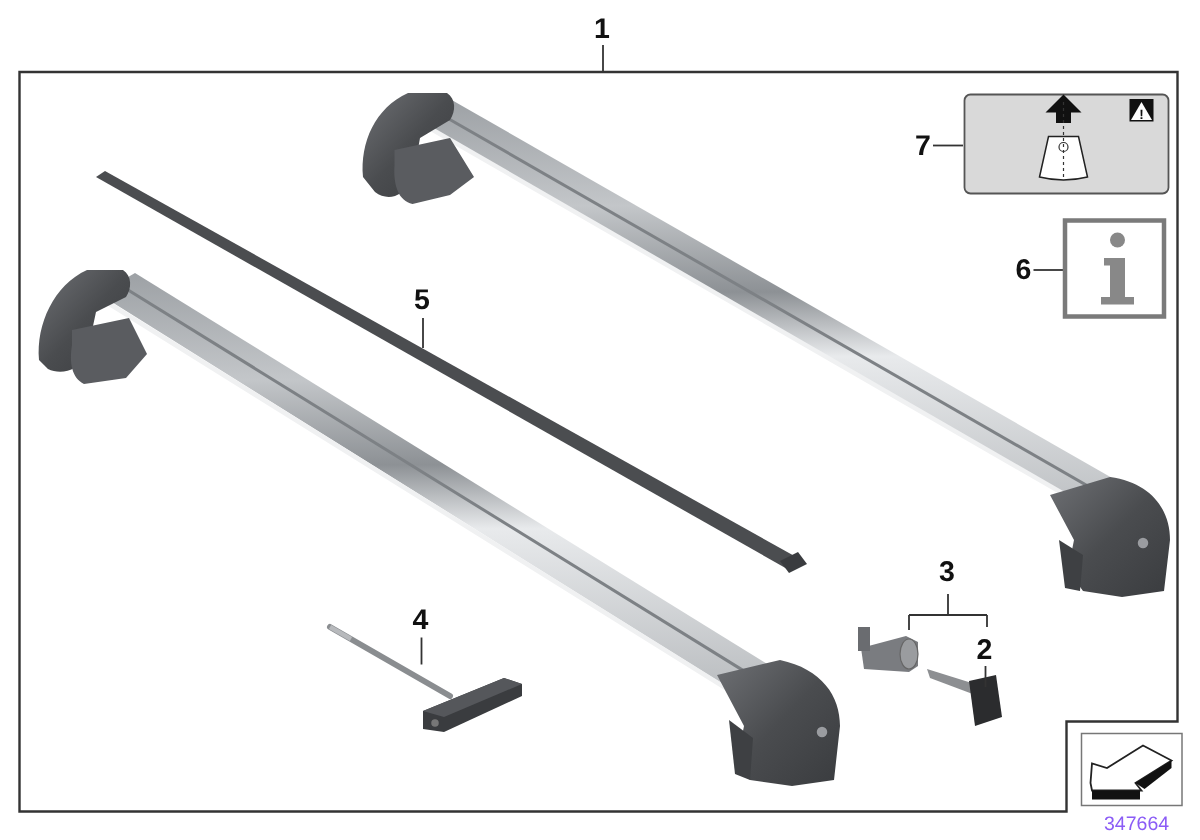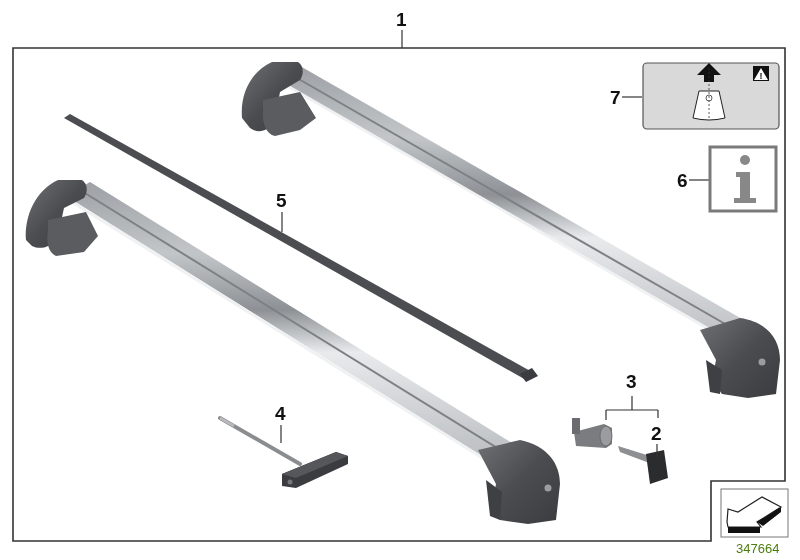--- a/index.html
+++ b/index.html
@@ -1,19 +1,19 @@
 <!DOCTYPE html>
 <html><head>
   <meta charset="utf-8">
   <style>
     html, body { margin: 0; padding: 0; background: #ffffff; }
     body { width: 800px; height: 560px; position: relative; overflow: hidden; font-family: "Liberation Sans", sans-serif; }
     .layer { position: absolute; left: 0; top: 0; width: 800px; height: 560px; }
     .callout { position: absolute; font-family: "Liberation Sans", sans-serif; font-weight: bold; font-size: 19px; color: #111; line-height: 1; }
-    .ref-number { position: absolute; font-family: "Liberation Sans", sans-serif; font-size: 13px; color: #4d7c0f; }
+    .ref-number { position: absolute; font-family: "Liberation Sans", sans-serif; font-size: 13px; color: #8b5cf6; }
   </style>
 </head>
 <body>
 
 <svg class="layer" viewBox="0 0 800 560" xmlns="http://www.w3.org/2000/svg">
   <defs>
     <linearGradient id="barGrad" x1="0" y1="0" x2="0" y2="1">
       <stop offset="0" stop-color="#9da1a5"></stop>
       <stop offset="0.25" stop-color="#c3c6c9"></stop>
       <stop offset="0.45" stop-color="#8d9195"></stop>

